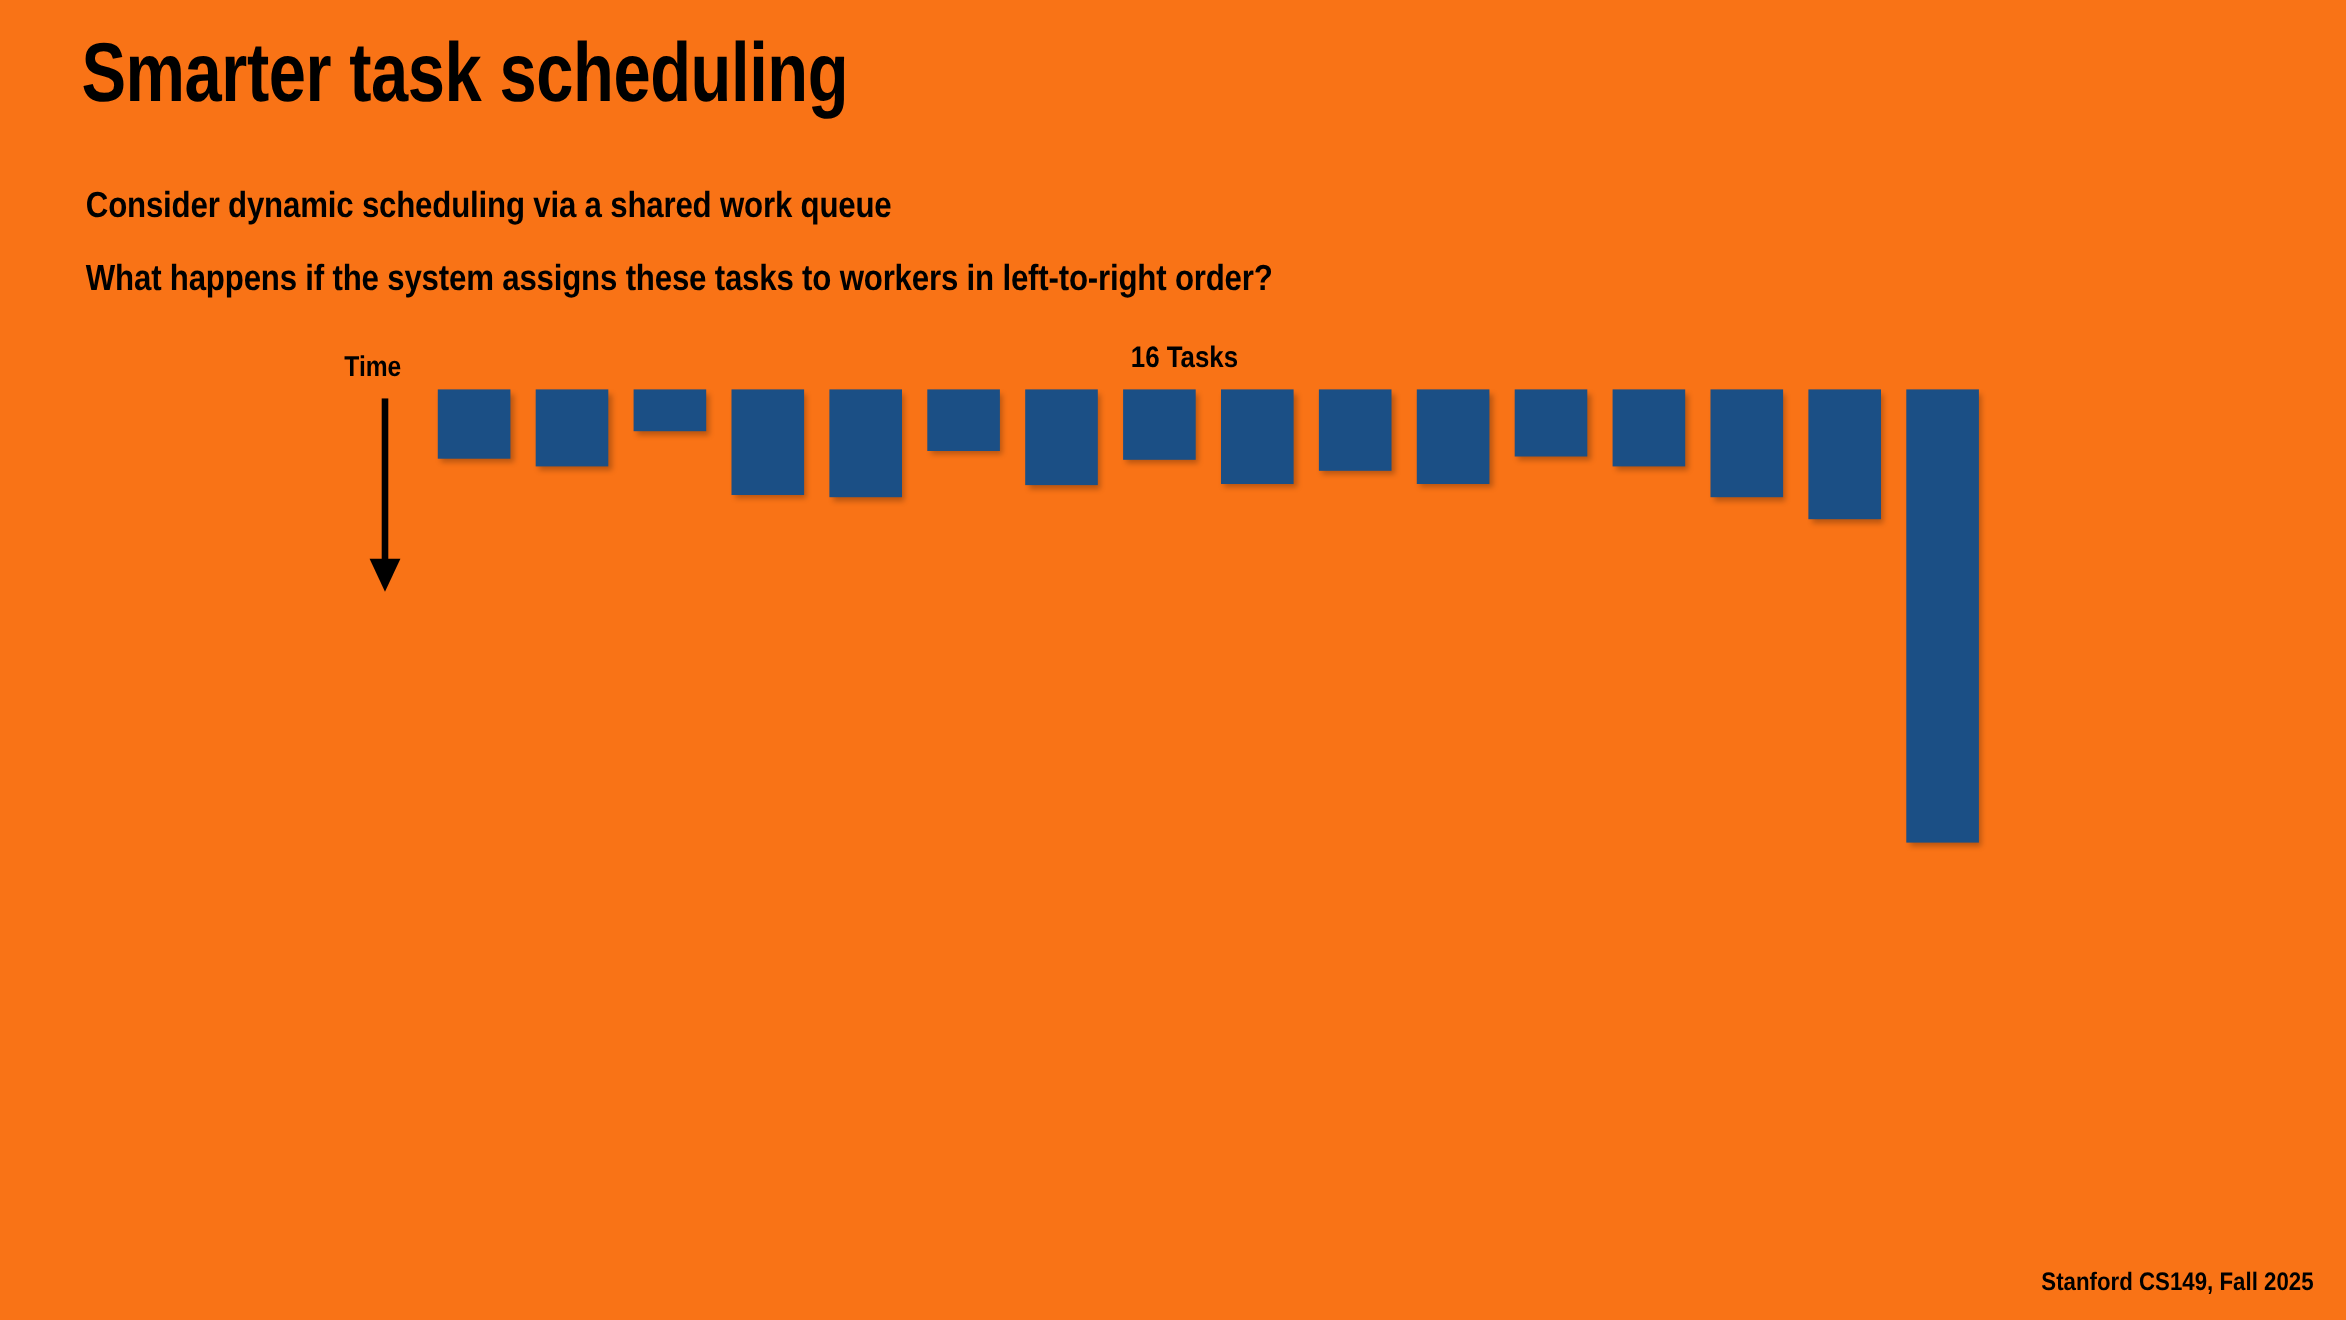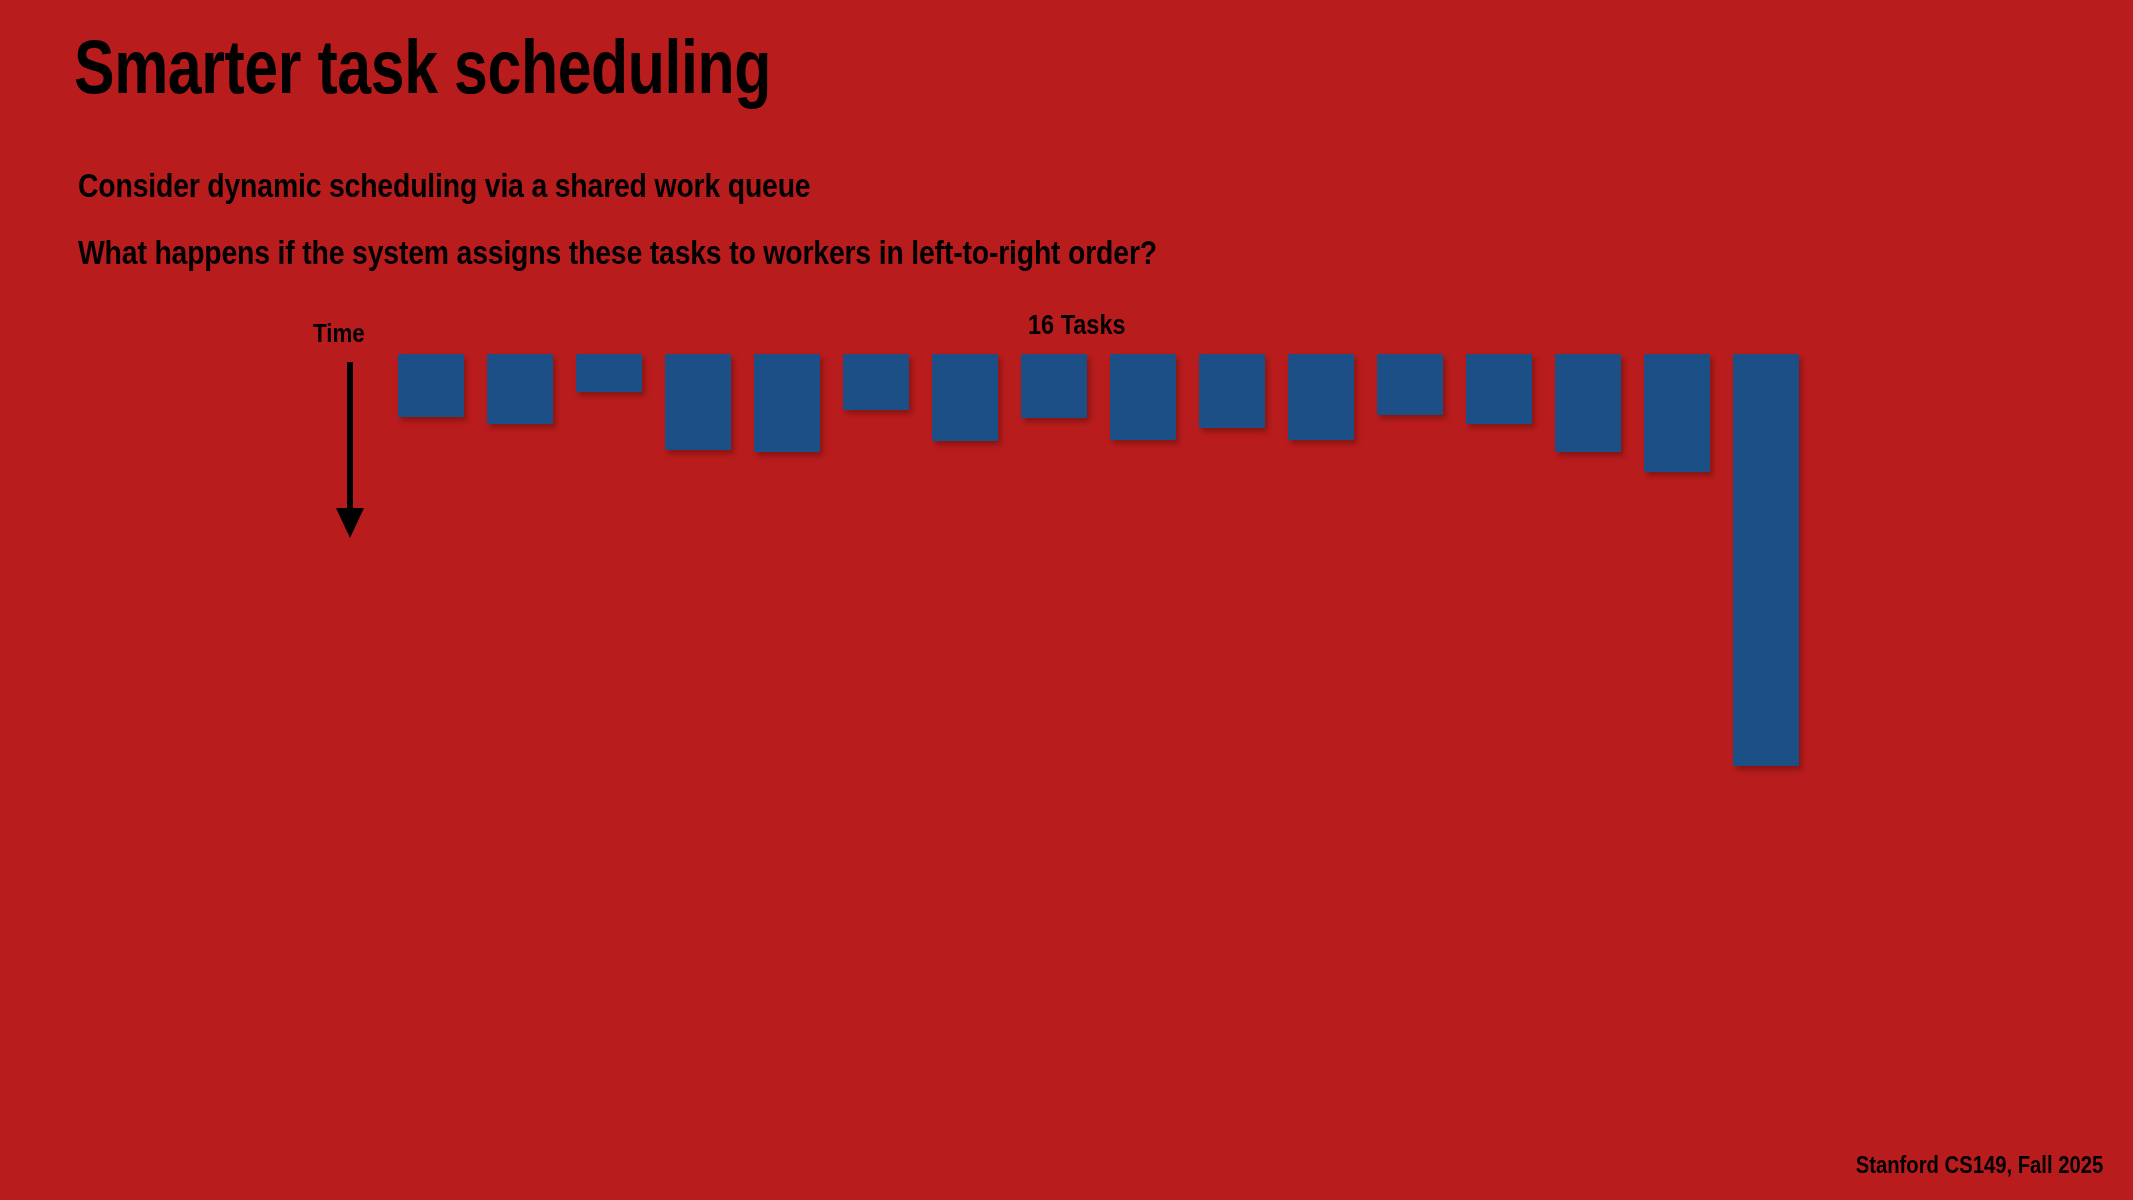--- a/index.html
+++ b/index.html
@@ -14,21 +14,21 @@
     overflow: hidden;
     font-family: "Liberation Sans", sans-serif;
     -webkit-font-smoothing: antialiased;
   }
 
   #slide {
     position: absolute;
     left: 0; top: 0;
     width: 2133px;
     height: 1200px;
-    background: #b91c1c;
+    background: #f97316;
   }
 
   
   #slide-title {
     position: absolute;
     left: 74px;
     top: 24px;
     font-size: 76px;
     line-height: 86px;
     font-weight: 700;

